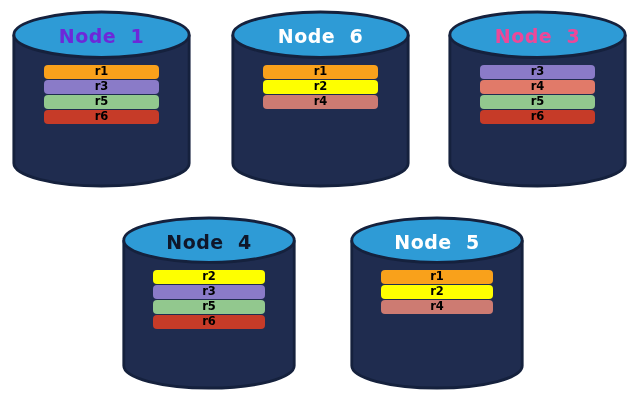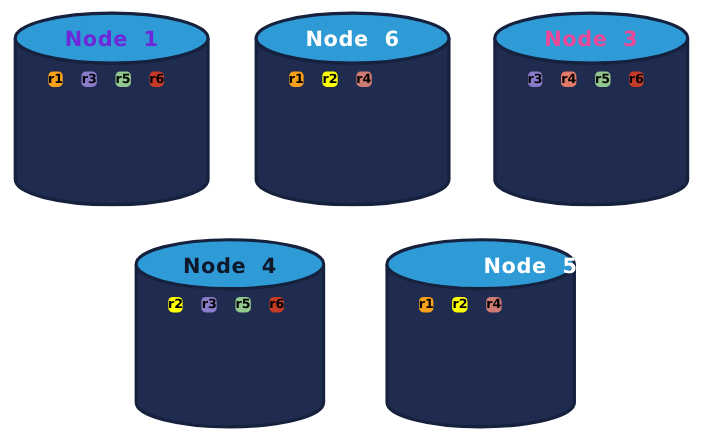--- a/index.html
+++ b/index.html
@@ -23,21 +23,21 @@
   .cyl path, .cyl ellipse { stroke-width: 3; }
   .node-title {
     position: absolute; top: 9%; left: 0; right: 0;
     text-align: center;
     font-weight: bold; font-size: 19px;
     white-space: pre; letter-spacing: 0.5px;
     line-height: 1.1;
   }
   .bars {
     position: absolute; top: 31%; left: 18%; right: 18%;
-    display: flex; flex-direction: row; gap: 17px;
+    display: flex; flex-direction: column; gap: 1px;
   }
   .bar {
     height: 14px; border-radius: 4px;
     display: flex; align-items: center; justify-content: center;
     font-size: 11.5px; font-weight: bold; color: #000000;
     line-height: 1;
   }
 </style>
 </head>
 <body>
@@ -97,21 +97,21 @@
       <div class="bar" style="background-color: rgb(146, 200, 142);">r5</div>
       <div class="bar" style="background-color: rgb(198, 59, 40);">r6</div>
     </div>
   </div>
 
   <div class="node node-bottom" id="node-5">
     <svg class="cyl" viewBox="0 0 190 180" preserveAspectRatio="none">
       <path d="M3,25 L3,155 A92,23 0 0 0 187,155 L187,25" fill="#1F2C4F" stroke="#15213D"></path>
       <ellipse cx="95" cy="25" rx="92" ry="23" fill="#2E9BD6" stroke="#15213D"></ellipse>
     </svg>
-    <div class="node-title" style="color: rgb(255, 255, 255); text-align: right;">Node  5</div>
+    <div class="node-title" style="color: rgb(255, 255, 255);">Node  5</div>
     <div class="bars">
       <div class="bar" style="background-color: rgb(249, 161, 27);">r1</div>
       <div class="bar" style="background-color: rgb(254, 255, 0);">r2</div>
       <div class="bar" style="background-color: rgb(205, 123, 114);">r4</div>
     </div>
   </div>
 
 </div>
 
 </body></html>

